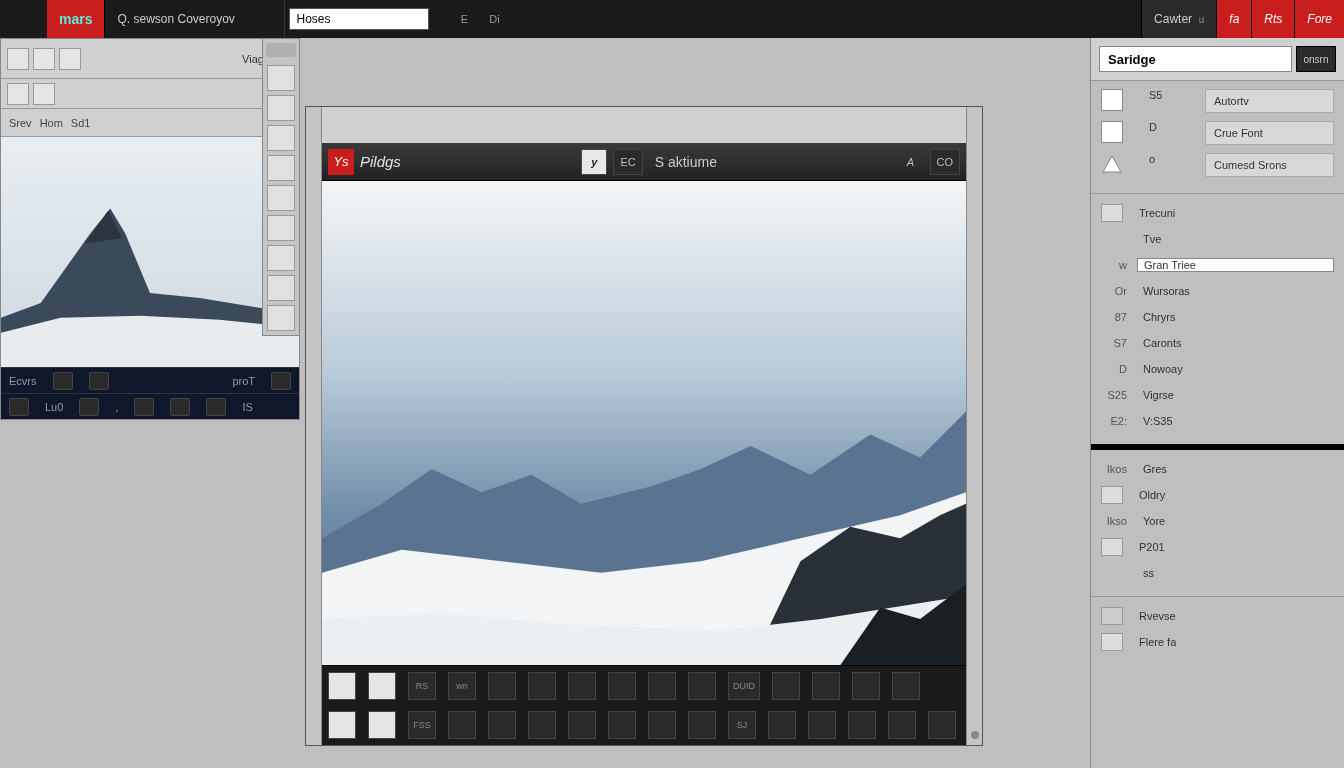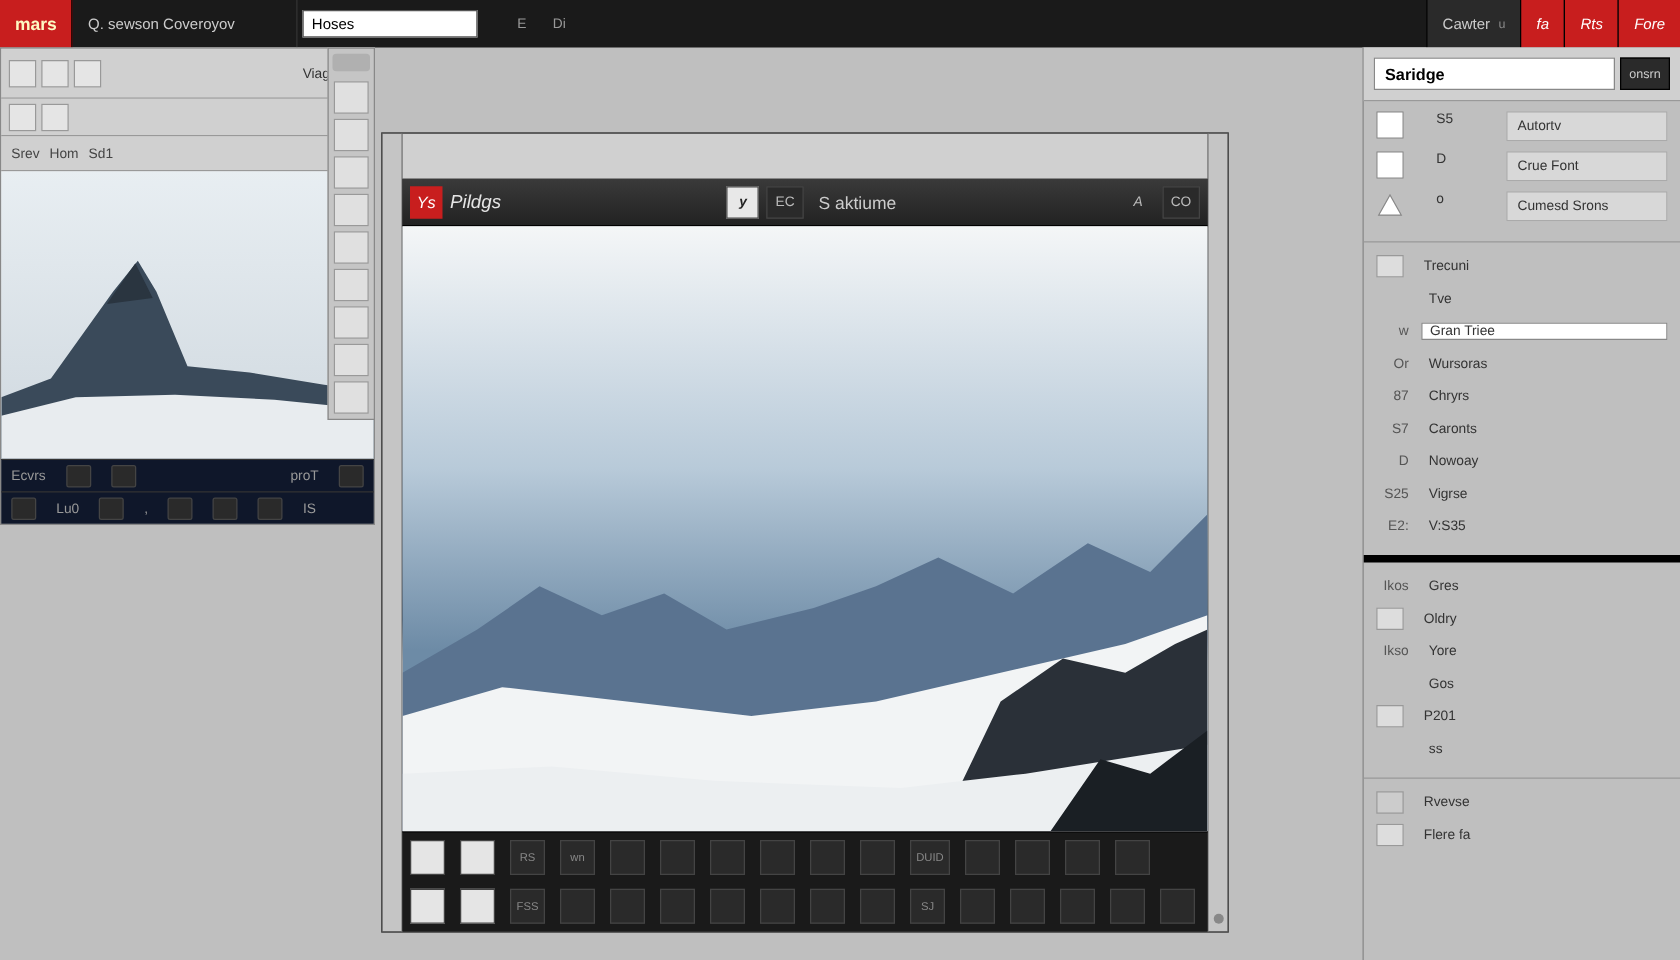--- a/index.html
+++ b/index.html
@@ -1,20 +1,20 @@
 <!DOCTYPE html>
 <html><head>
 <meta charset="utf-8">
 <style>
 * { margin: 0; padding: 0; box-sizing: border-box; font-family: Arial, sans-serif; }
 body { width: 1344px; height: 768px; background: #bfbfbf; overflow: hidden; position: relative; }
 
 
 .topbar { position: absolute; top: 0; left: 0; right: 0; height: 38px; background: #1a1a1a; display: flex; align-items: center; }
-.topbar .red-tab { background: #c81e1e; color: #fef9c3; height: 100%; display: flex; align-items: center; padding: 0 12px; font-size: 14px; font-weight: bold; border-right: 1px solid #000; }
+.topbar .red-tab { background: #c81e1e; color: #5eead4; height: 100%; display: flex; align-items: center; padding: 0 12px; font-size: 14px; font-weight: bold; border-right: 1px solid #000; margin-left: 47px; }
 .topbar .menu-item { color: #ccc; padding: 0 12px; font-size: 12px; height: 100%; display: flex; align-items: center; border-right: 1px solid #333; }
 .topbar .input-box { background: #fff; height: 22px; width: 140px; margin: 0 4px; border: 1px solid #555; font-size: 12px; padding: 0 6px; }
 .topbar .icon-btn { width: 24px; height: 24px; margin: 0 3px; color: #999; display: flex; align-items: center; justify-content: center; font-size: 11px; }
 
 
 .right-top { position: absolute; top: 0; right: 0; height: 38px; display: flex; align-items: stretch; }
 .right-top .tab { padding: 0 12px; font-size: 12px; display: flex; align-items: center; border-left: 1px solid #000; }
 .right-top .tab.gray { background: #2a2a2a; color: #ccc; }
 .right-top .tab.red { background: #c81e1e; color: #fff; font-style: italic; }
 
@@ -168,24 +168,20 @@
       </div>
     <div class="list-row">
         <div class="thumb"></div>
         <div class="val">Oldry</div>
       </div>
     <div class="list-row">
         <div class="key">Ikso</div>
         <div class="val">Yore</div>
       </div>
     <div class="list-row">
-        <div class="key"></div>
-        <div class="val">Gos</div>
-      </div>
-    <div class="list-row">
         <div class="thumb"></div>
         <div class="val">P201</div>
       </div>
     <div class="list-row">
         <div class="key"></div>
         <div class="val">ss</div>
       </div>
   </div>
 
   <div class="list-section">

